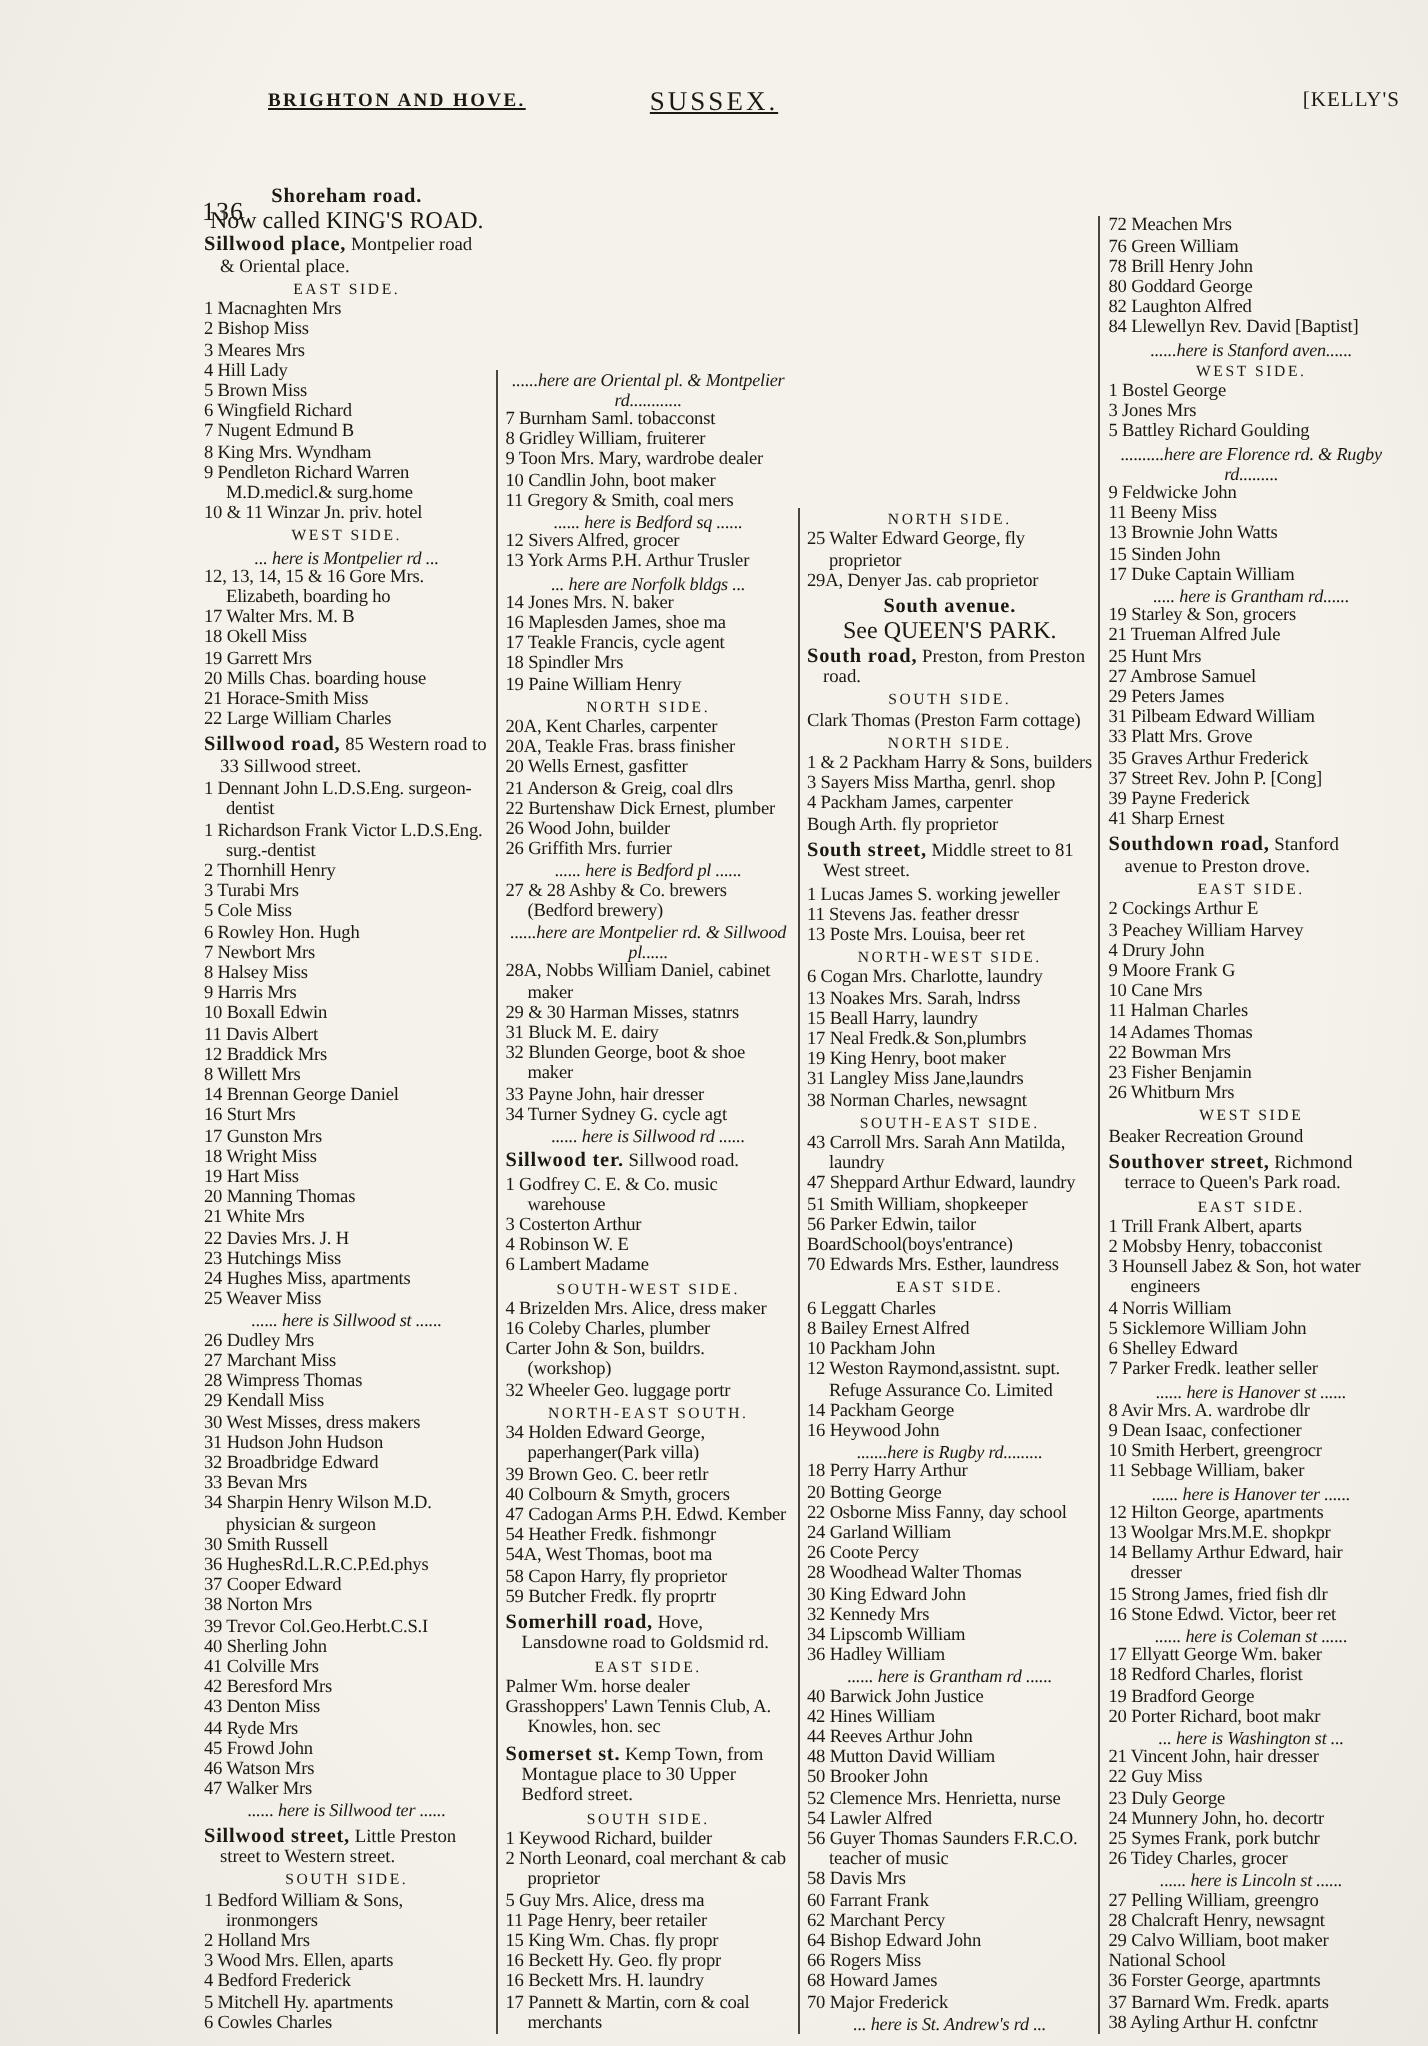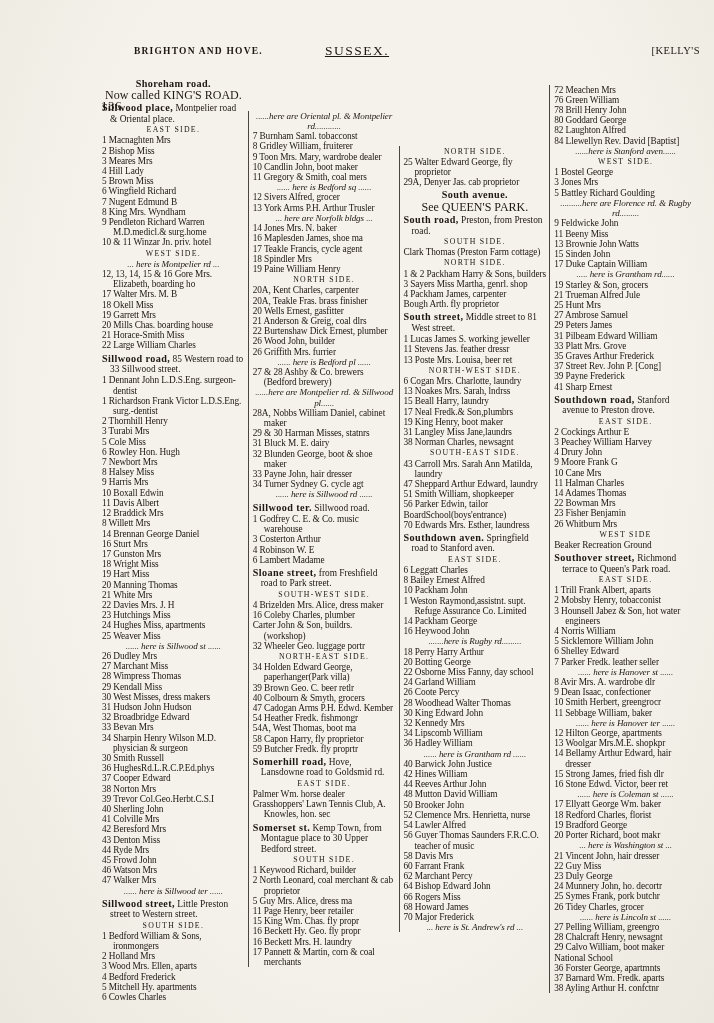--- a/index.html
+++ b/index.html
@@ -7,25 +7,25 @@
     position:relative; width:714px; height:1023px;
     background:#f2efe8;
     background-image: radial-gradient(ellipse at 50% 40%, #f5f2eb 60%, #ebe8df 100%);
     color:#1d1812;
     font-family:"Liberation Serif","DejaVu Serif",serif;
     overflow:hidden;
   }
   
   .header { position:absolute; top:43px; left:0; right:0; height:18px; }
   .pgnum { position:absolute; left:101px; top:12px; font-weight:normal; font-size:13px; letter-spacing:.5px;margin-top:43px; }
-  .lefttitle { position:absolute; left:134px; top:3px; font-weight:bold; font-size:9.5px; letter-spacing:1.2px; }
+  .lefttitle { position:absolute; left:134px; top:3px; font-weight:bold; font-size:9.5px; letter-spacing:1.2px;text-decoration:underline; }
   .centertitle { position:absolute; left:50%; transform:translateX(-50%); top:0; font-size:13.5px; letter-spacing:1.5px;text-decoration:underline; }
   .righttitle { position:absolute; right:14px; top:2px; font-size:10.5px; letter-spacing:.5px; }
   
-  .columns { position:absolute; top:61px; left:98px; right:14px; bottom:6px; display:flex; align-items:center; }
+  .columns { position:absolute; top:61px; left:98px; right:14px; bottom:6px; display:flex; align-items:flex-end; }
   .col { flex:1 1 0; min-width:0; padding:0 3px 0 4px; }
   .col + .col { border-left:1px solid #4a463f; }
   
   .b-entry { font-size:9.3px; line-height:10.2px; padding-left:11px; text-indent:-11px; letter-spacing:-0.1px; }
   .b-side  { font-size:7.8px; line-height:10.2px; text-align:center; letter-spacing:1.3px; margin-top:1px; }
   .b-xref  { font-size:9.1px; line-height:10.2px; text-align:center; font-style:italic; letter-spacing:-0.1px; }
   .b-note  { font-size:12px; line-height:10.2px; text-align:center; }
   .b-street { font-size:9.4px; line-height:10.4px; margin:3px 0 1px; padding-left:8px; text-indent:-8px; }
   .b-street .street-name { font-weight:bold; font-size:10.2px; letter-spacing:.4px; }
   .b-street.center { text-align:center; padding-left:0; text-indent:0; }
@@ -155,27 +155,26 @@
         <div class="b-entry">31 Bluck M. E. dairy</div>
         <div class="b-entry">32 Blunden George, boot &amp; shoe maker</div>
         <div class="b-entry">33 Payne John, hair dresser</div>
         <div class="b-entry">34 Turner Sydney G. cycle agt</div>
         <div class="b-xref">...... here is Sillwood rd ......</div>
         <div class="b-street"><span class="street-name">Sillwood ter.</span> Sillwood road.</div>
         <div class="b-entry">1 Godfrey C. E. &amp; Co. music warehouse</div>
         <div class="b-entry">3 Costerton Arthur</div>
         <div class="b-entry">4 Robinson W. E</div>
         <div class="b-entry">6 Lambert Madame</div>
-        <div class="b-street"><span class="street-name">Sloane street,</span> from Freshfield road to Park street.</div>
         <div class="b-side">SOUTH-WEST SIDE.</div>
         <div class="b-entry">4 Brizelden Mrs. Alice, dress maker</div>
         <div class="b-entry">16 Coleby Charles, plumber</div>
         <div class="b-entry">Carter John &amp; Son, buildrs. (workshop)</div>
         <div class="b-entry">32 Wheeler Geo. luggage portr</div>
-        <div class="b-side">NORTH-EAST SIDE.</div>
+        <div class="b-side">NORTH-EAST SOUTH.</div>
         <div class="b-entry">34 Holden Edward George, paperhanger(Park villa)</div>
         <div class="b-entry">39 Brown Geo. C. beer retlr</div>
         <div class="b-entry">40 Colbourn &amp; Smyth, grocers</div>
         <div class="b-entry">47 Cadogan Arms P.H. Edwd. Kember</div>
         <div class="b-entry">54 Heather Fredk. fishmongr</div>
         <div class="b-entry">54A, West Thomas, boot ma</div>
         <div class="b-entry">58 Capon Harry, fly proprietor</div>
         <div class="b-entry">59 Butcher Fredk. fly proprtr</div>
         <div class="b-street"><span class="street-name">Somerhill road,</span> Hove, Lansdowne road to Goldsmid rd.</div>
         <div class="b-side">EAST SIDE.</div>
@@ -218,26 +217,25 @@
         <div class="b-entry">19 King Henry, boot maker</div>
         <div class="b-entry">31 Langley Miss Jane,laundrs</div>
         <div class="b-entry">38 Norman Charles, newsagnt</div>
         <div class="b-side">SOUTH-EAST SIDE.</div>
         <div class="b-entry">43 Carroll Mrs. Sarah Ann Matilda, laundry</div>
         <div class="b-entry">47 Sheppard Arthur Edward, laundry</div>
         <div class="b-entry">51 Smith William, shopkeeper</div>
         <div class="b-entry">56 Parker Edwin, tailor</div>
         <div class="b-entry">BoardSchool(boys'entrance)</div>
         <div class="b-entry">70 Edwards Mrs. Esther, laundress</div>
-        <div class="b-street"><span class="street-name">Southdown aven.</span> Springfield road to Stanford aven.</div>
         <div class="b-side">EAST SIDE.</div>
         <div class="b-entry">6 Leggatt Charles</div>
         <div class="b-entry">8 Bailey Ernest Alfred</div>
         <div class="b-entry">10 Packham John</div>
-        <div class="b-entry">1 Weston Raymond,assistnt. supt. Refuge Assurance Co. Limited</div>
+        <div class="b-entry">12 Weston Raymond,assistnt. supt. Refuge Assurance Co. Limited</div>
         <div class="b-entry">14 Packham George</div>
         <div class="b-entry">16 Heywood John</div>
         <div class="b-xref">.......here is Rugby rd.........</div>
         <div class="b-entry">18 Perry Harry Arthur</div>
         <div class="b-entry">20 Botting George</div>
         <div class="b-entry">22 Osborne Miss Fanny, day school</div>
         <div class="b-entry">24 Garland William</div>
         <div class="b-entry">26 Coote Percy</div>
         <div class="b-entry">28 Woodhead Walter Thomas</div>
         <div class="b-entry">30 King Edward John</div>

